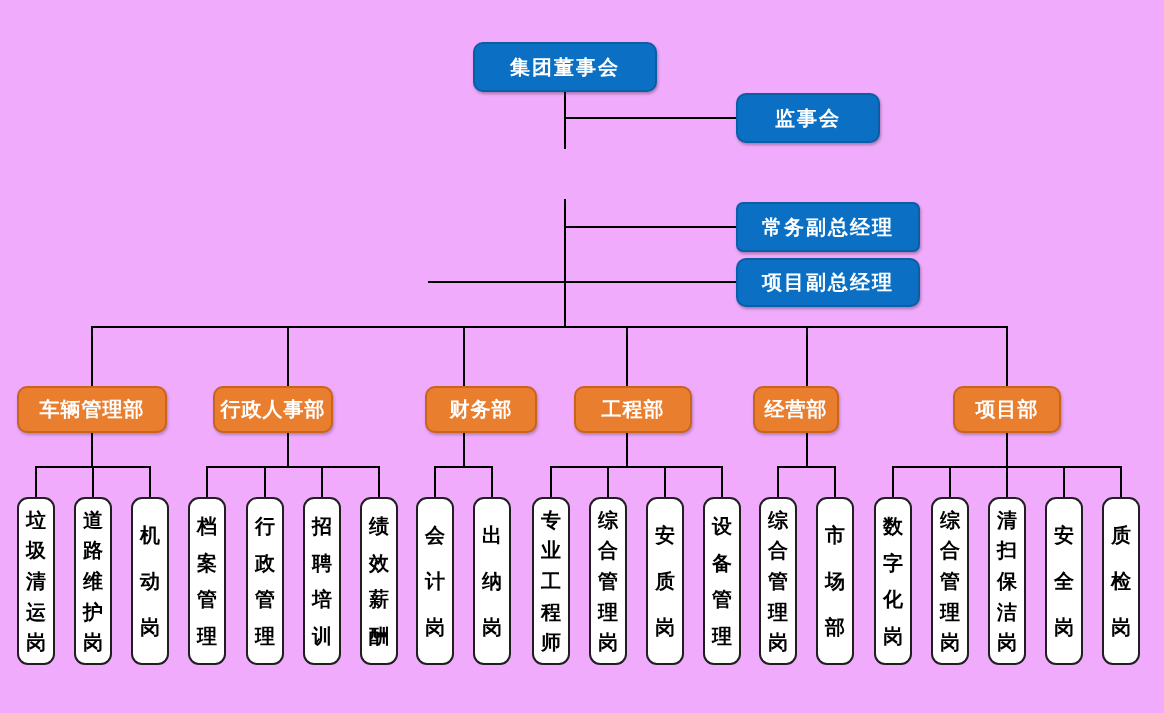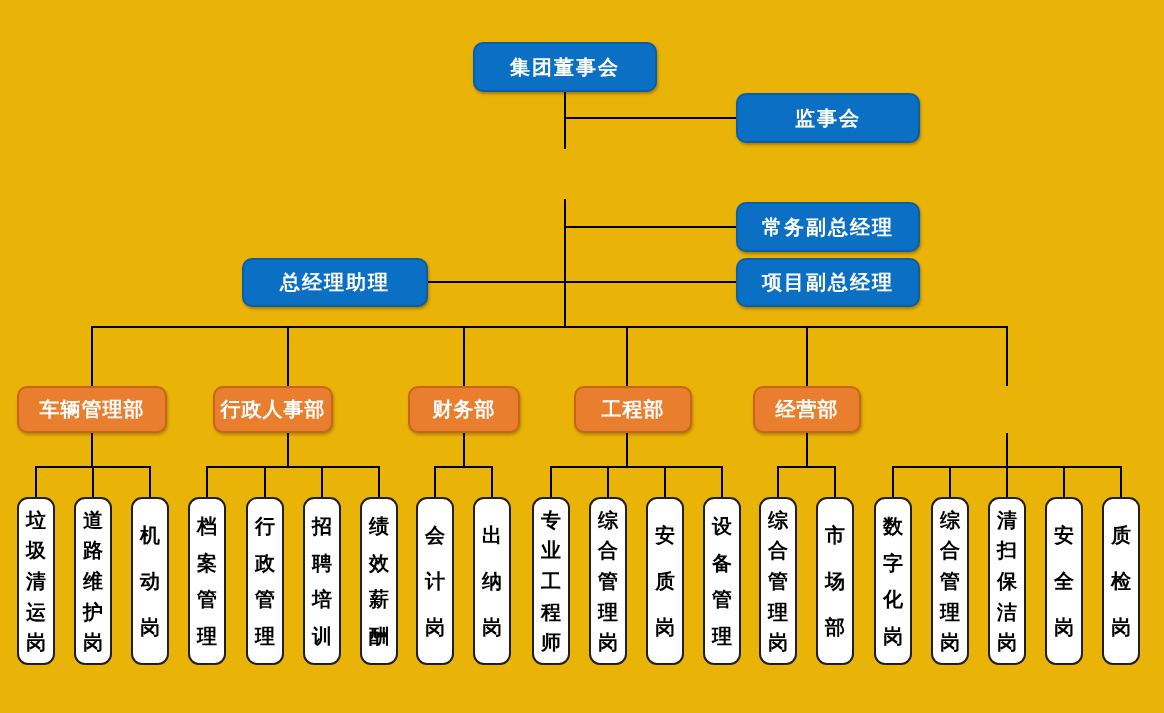--- a/index.html
+++ b/index.html
@@ -1,17 +1,17 @@
 <!DOCTYPE html>
 <html><head>
 <meta charset="utf-8">
 <style>
   html,body{margin:0;padding:0;background:#ffffff;}
   body{font-family:"DejaVu Sans","Liberation Sans",sans-serif;}
-  .canvas{position:relative;width:1164px;height:713px;background:#eab308;overflow:hidden;}
+  .canvas{position:relative;width:1164px;height:713px;background:#f0abfc;overflow:hidden;}
 
   .line{position:absolute;background:#000000;}
 
   .box{position:absolute;display:flex;align-items:center;justify-content:center;
        box-sizing:border-box;border-radius:10px;text-align:center;}
 
   .exec{background:#0b70c4;border:2px solid #0a5ea8;color:#ffffff;
         font-size:20px;font-weight:700;letter-spacing:2px;
         box-shadow:1px 2px 3px rgba(0,0,0,0.30);}
 
@@ -73,30 +73,30 @@
   <div class="line" style="left:721px;top:466px;width:1.5px;height:31px;"></div>
   <div class="line" style="left:777px;top:466px;width:1.5px;height:31px;"></div>
   <div class="line" style="left:834px;top:466px;width:1.5px;height:31px;"></div>
   <div class="line" style="left:892px;top:466px;width:1.5px;height:31px;"></div>
   <div class="line" style="left:949px;top:466px;width:1.5px;height:31px;"></div>
   <div class="line" style="left:1006px;top:466px;width:1.5px;height:31px;"></div>
   <div class="line" style="left:1063px;top:466px;width:1.5px;height:31px;"></div>
   <div class="line" style="left:1120px;top:466px;width:1.5px;height:31px;"></div>
 
   <div class="box exec" style="left:473px;top:42px;width:184px;height:50px;">集团董事会</div>
-  <div class="box exec" style="left:736px;top:93px;width:184px;height:50px;text-align:center;">监事会</div>
-  <div class="box exec" style="left:736px;top:202px;width:184px;height:50px;">常务副总经理</div>
-  <div class="box exec" style="left:242px;top:258px;width:186px;height:49px;">总经理助理</div>
+  <div class="box exec" style="left:736px;top:93px;width:144px;height:50px;text-align:center;">监事会</div>
+  <div class="box exec" style="left:736px;top:202px;width:184px;height:50px;border-radius:7px;">常务副总经理</div>
   <div class="box dept" style="left:17px;top:386px;width:150px;height:47px;">车辆管理部</div>
 
   <div class="box exec" style="left:736px;top:258px;width:184px;height:49px;">项目副总经理</div>
   <div class="box dept" style="left:213px;top:386px;width:120px;height:47px;">行政人事部</div>
-  <div class="box dept" style="left:408px;top:386px;width:112px;height:47px;">财务部</div>
+  <div class="box dept" style="left:425px;top:386px;width:112px;height:47px;">财务部</div>
   <div class="box dept" style="left:574px;top:386px;width:118px;height:47px;">工程部</div>
-  <div class="box dept" style="left:753px;top:386px;width:108px;height:47px;">经营部</div>
+  <div class="box dept" style="left:753px;top:386px;width:86px;height:47px;">经营部</div>
+  <div class="box dept" style="left:953px;top:386px;width:108px;height:47px;">项目部</div>
 
   <div class="box post" style="left:17px;top:497px;width:38px;height:168px;">
       <div class="vlabel">
         <span>垃</span>
         <span>圾</span>
         <span>清</span>
         <span>运</span>
         <span>岗</span>
       </div>
     </div>

